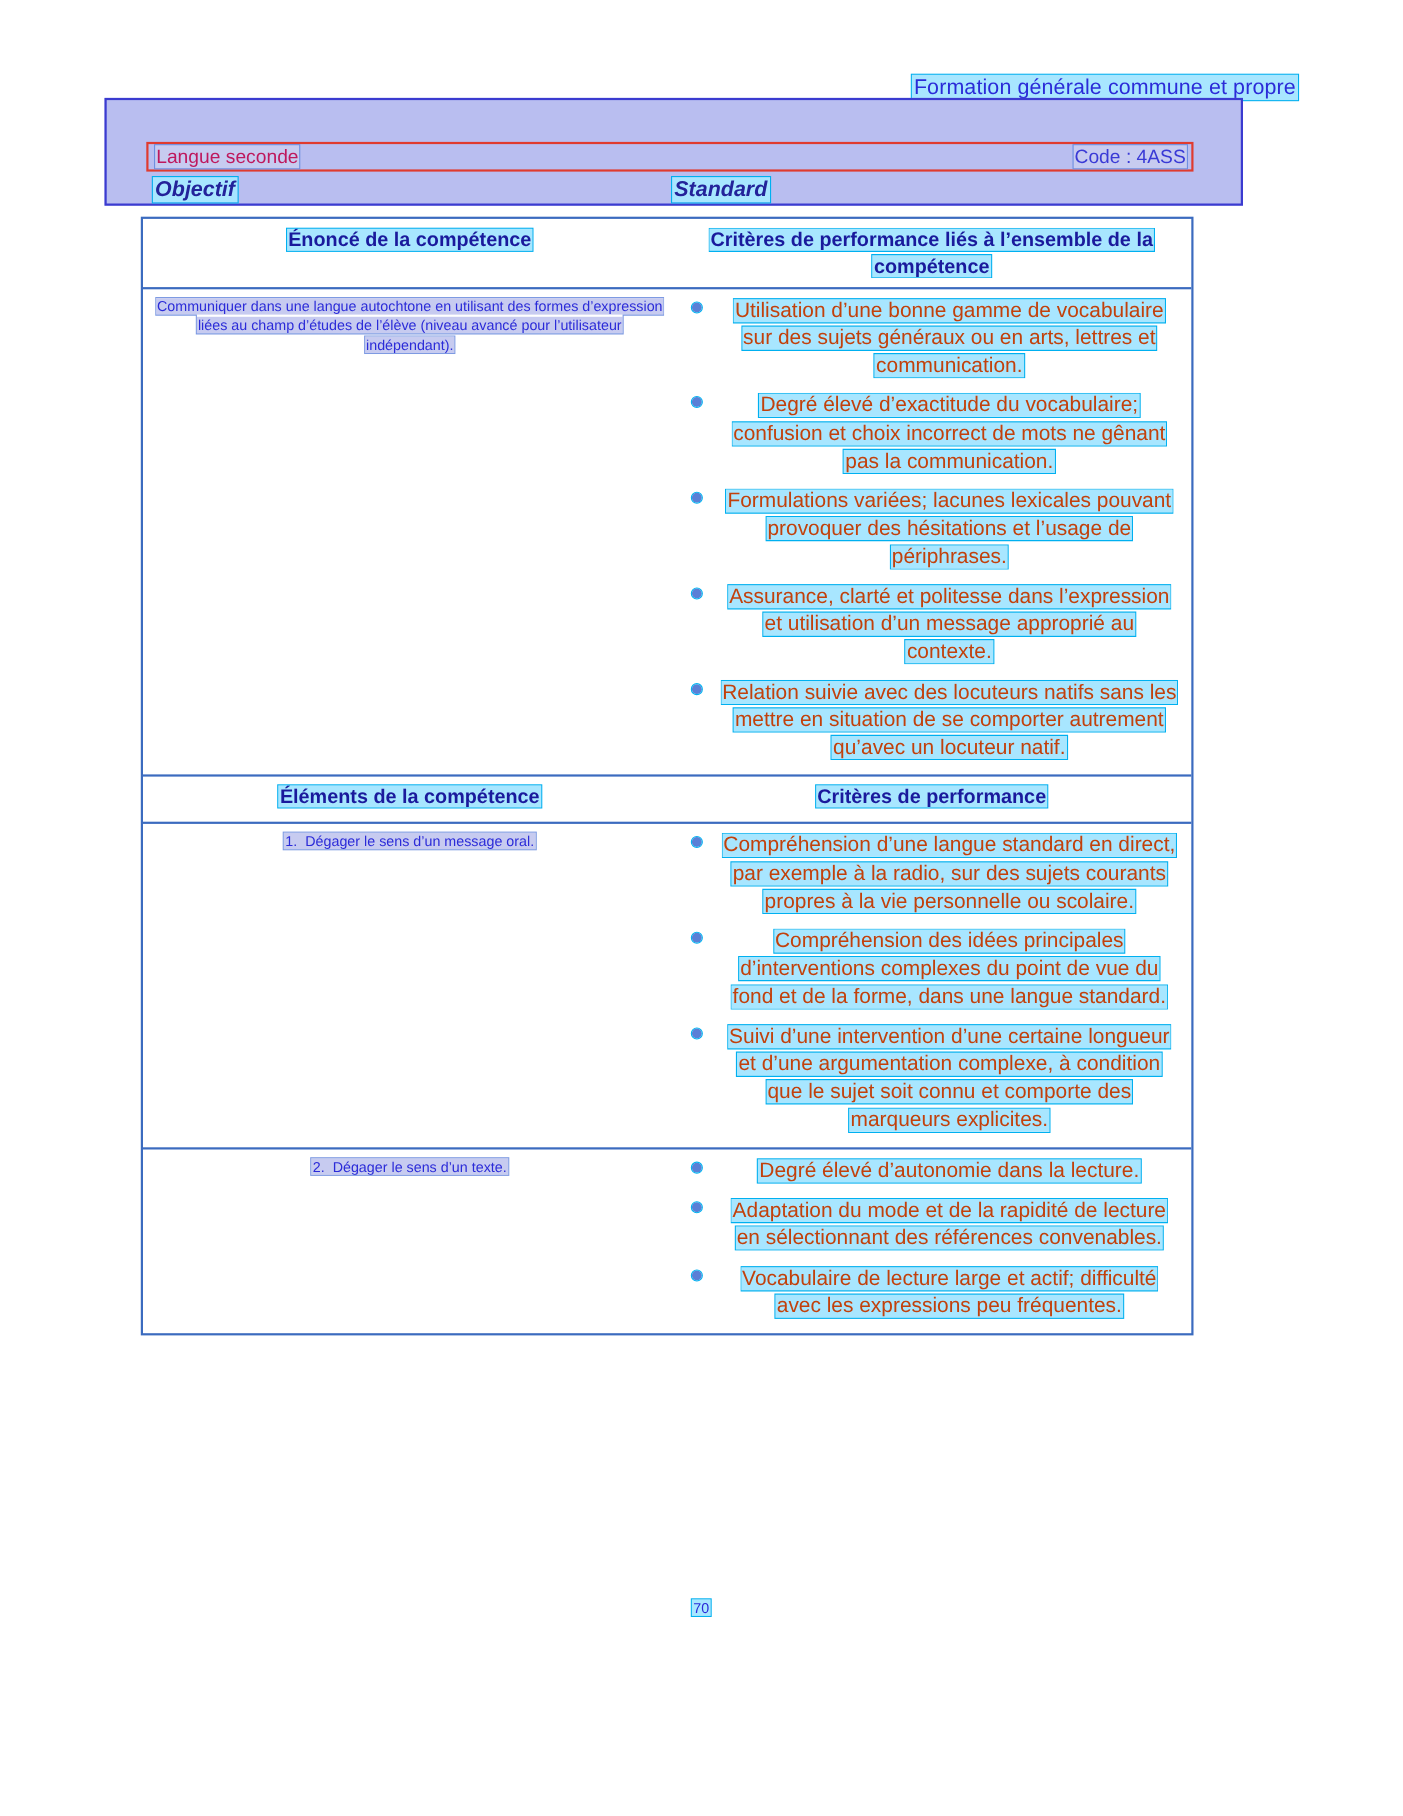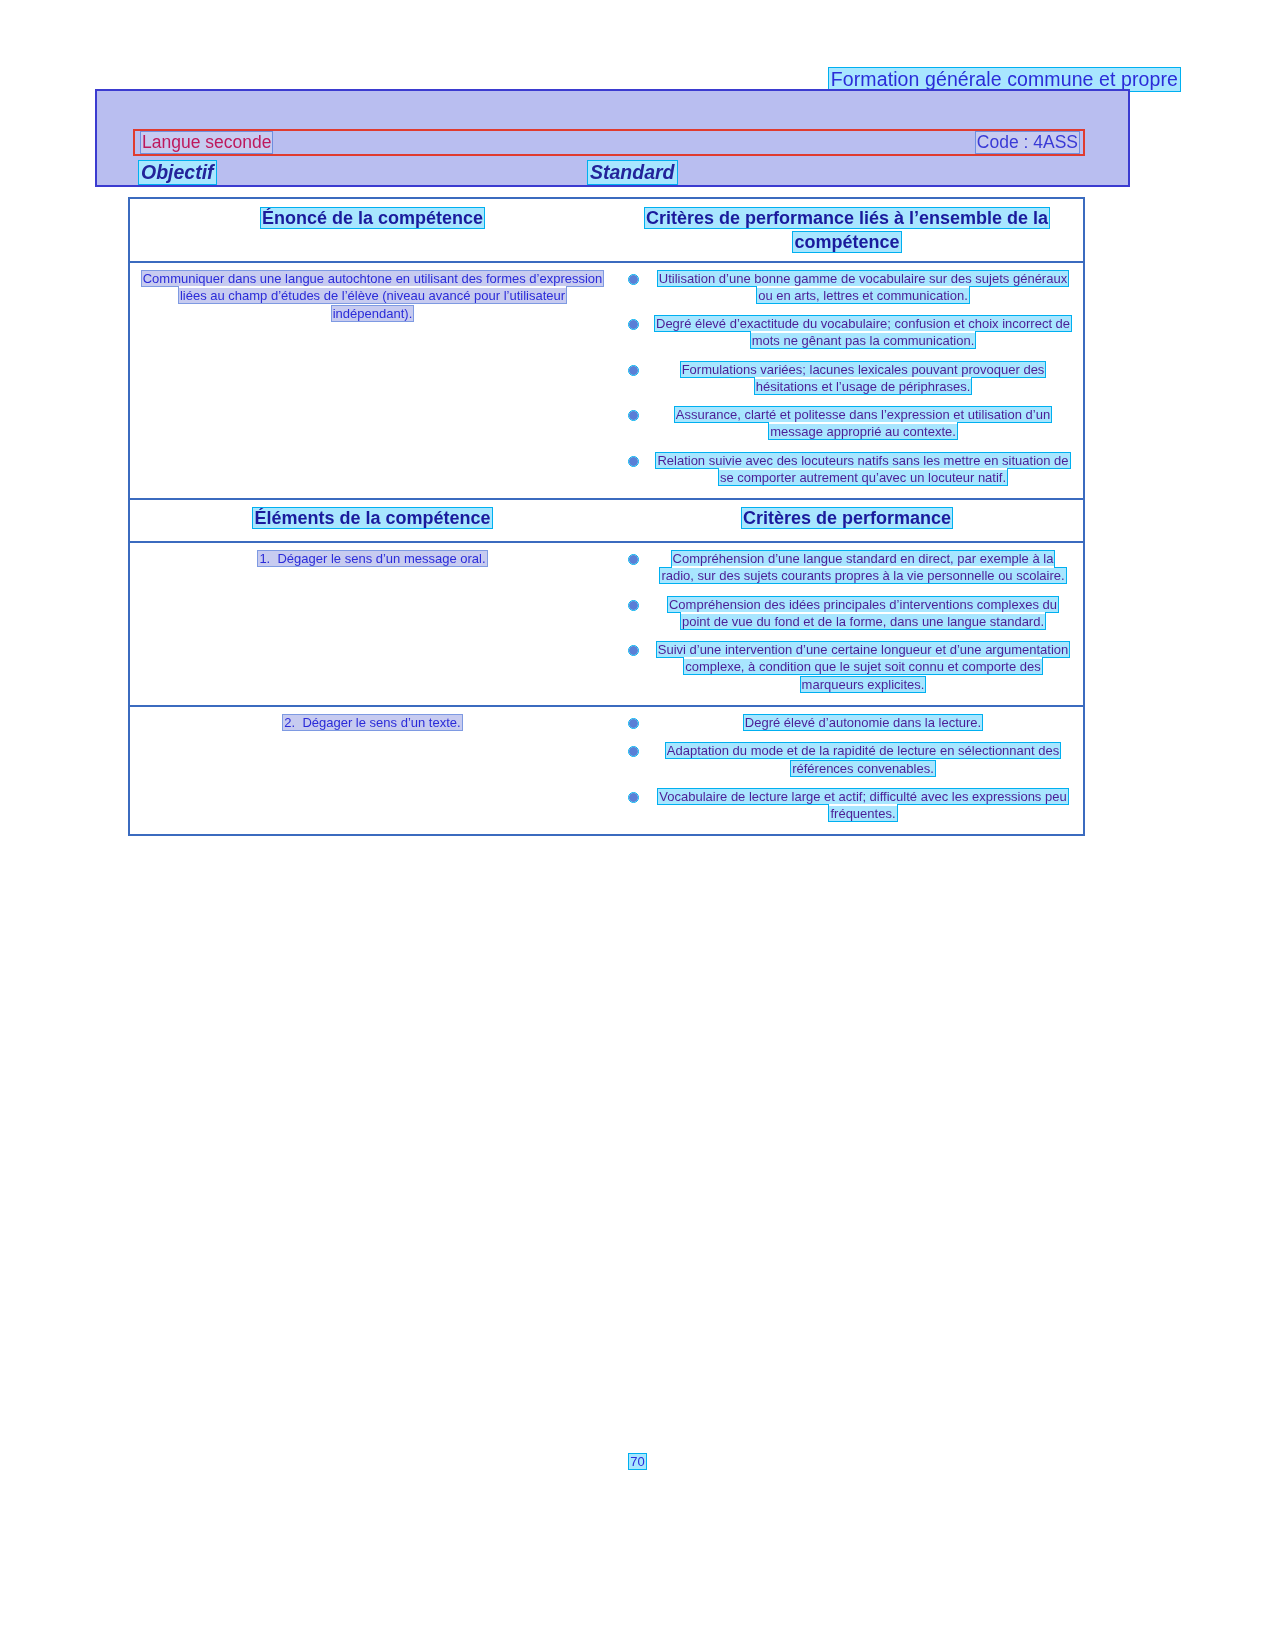--- a/index.html
+++ b/index.html
@@ -93,21 +93,21 @@
     font-size: 19.5px;
     font-weight: bold;
     font-style: italic;
     color: #23239a;
     background: #a8e6ff;
     outline: 1px solid #00b0f0;
     padding: 0 2px;
     white-space: nowrap;
   }
   .banner-row2 .objectif { left: 0; }
-  .banner-row2 .standard { left: 449px; }
+  .banner-row2 .standard { left: 472px; }
 
   
   .tbl {
     position: absolute;
     left: 128px;
     top: 197px;
     width: 957px;
     border: 2px solid #3b6bbf;
     box-sizing: border-box;
     background: #fff;
@@ -166,23 +166,23 @@
   }
   ul.crit {
     list-style: none;
     margin: 0;
     padding: 0;
   }
   ul.crit li {
     position: relative;
     padding-left: 32px;
     margin-bottom: 11px;
-    font-size: 13px;
+    font-size: 19px;
     line-height: 1.33;
-    color: #4c1d95;
+    color: #c2410c;
   }
   ul.crit li:last-child { margin-bottom: 2px; }
   ul.crit li .bullet {
     position: absolute;
     left: 6px;
     top: 5px;
     width: 9px;
     height: 9px;
     border-radius: 50%;
     background: #5a7fd6;

